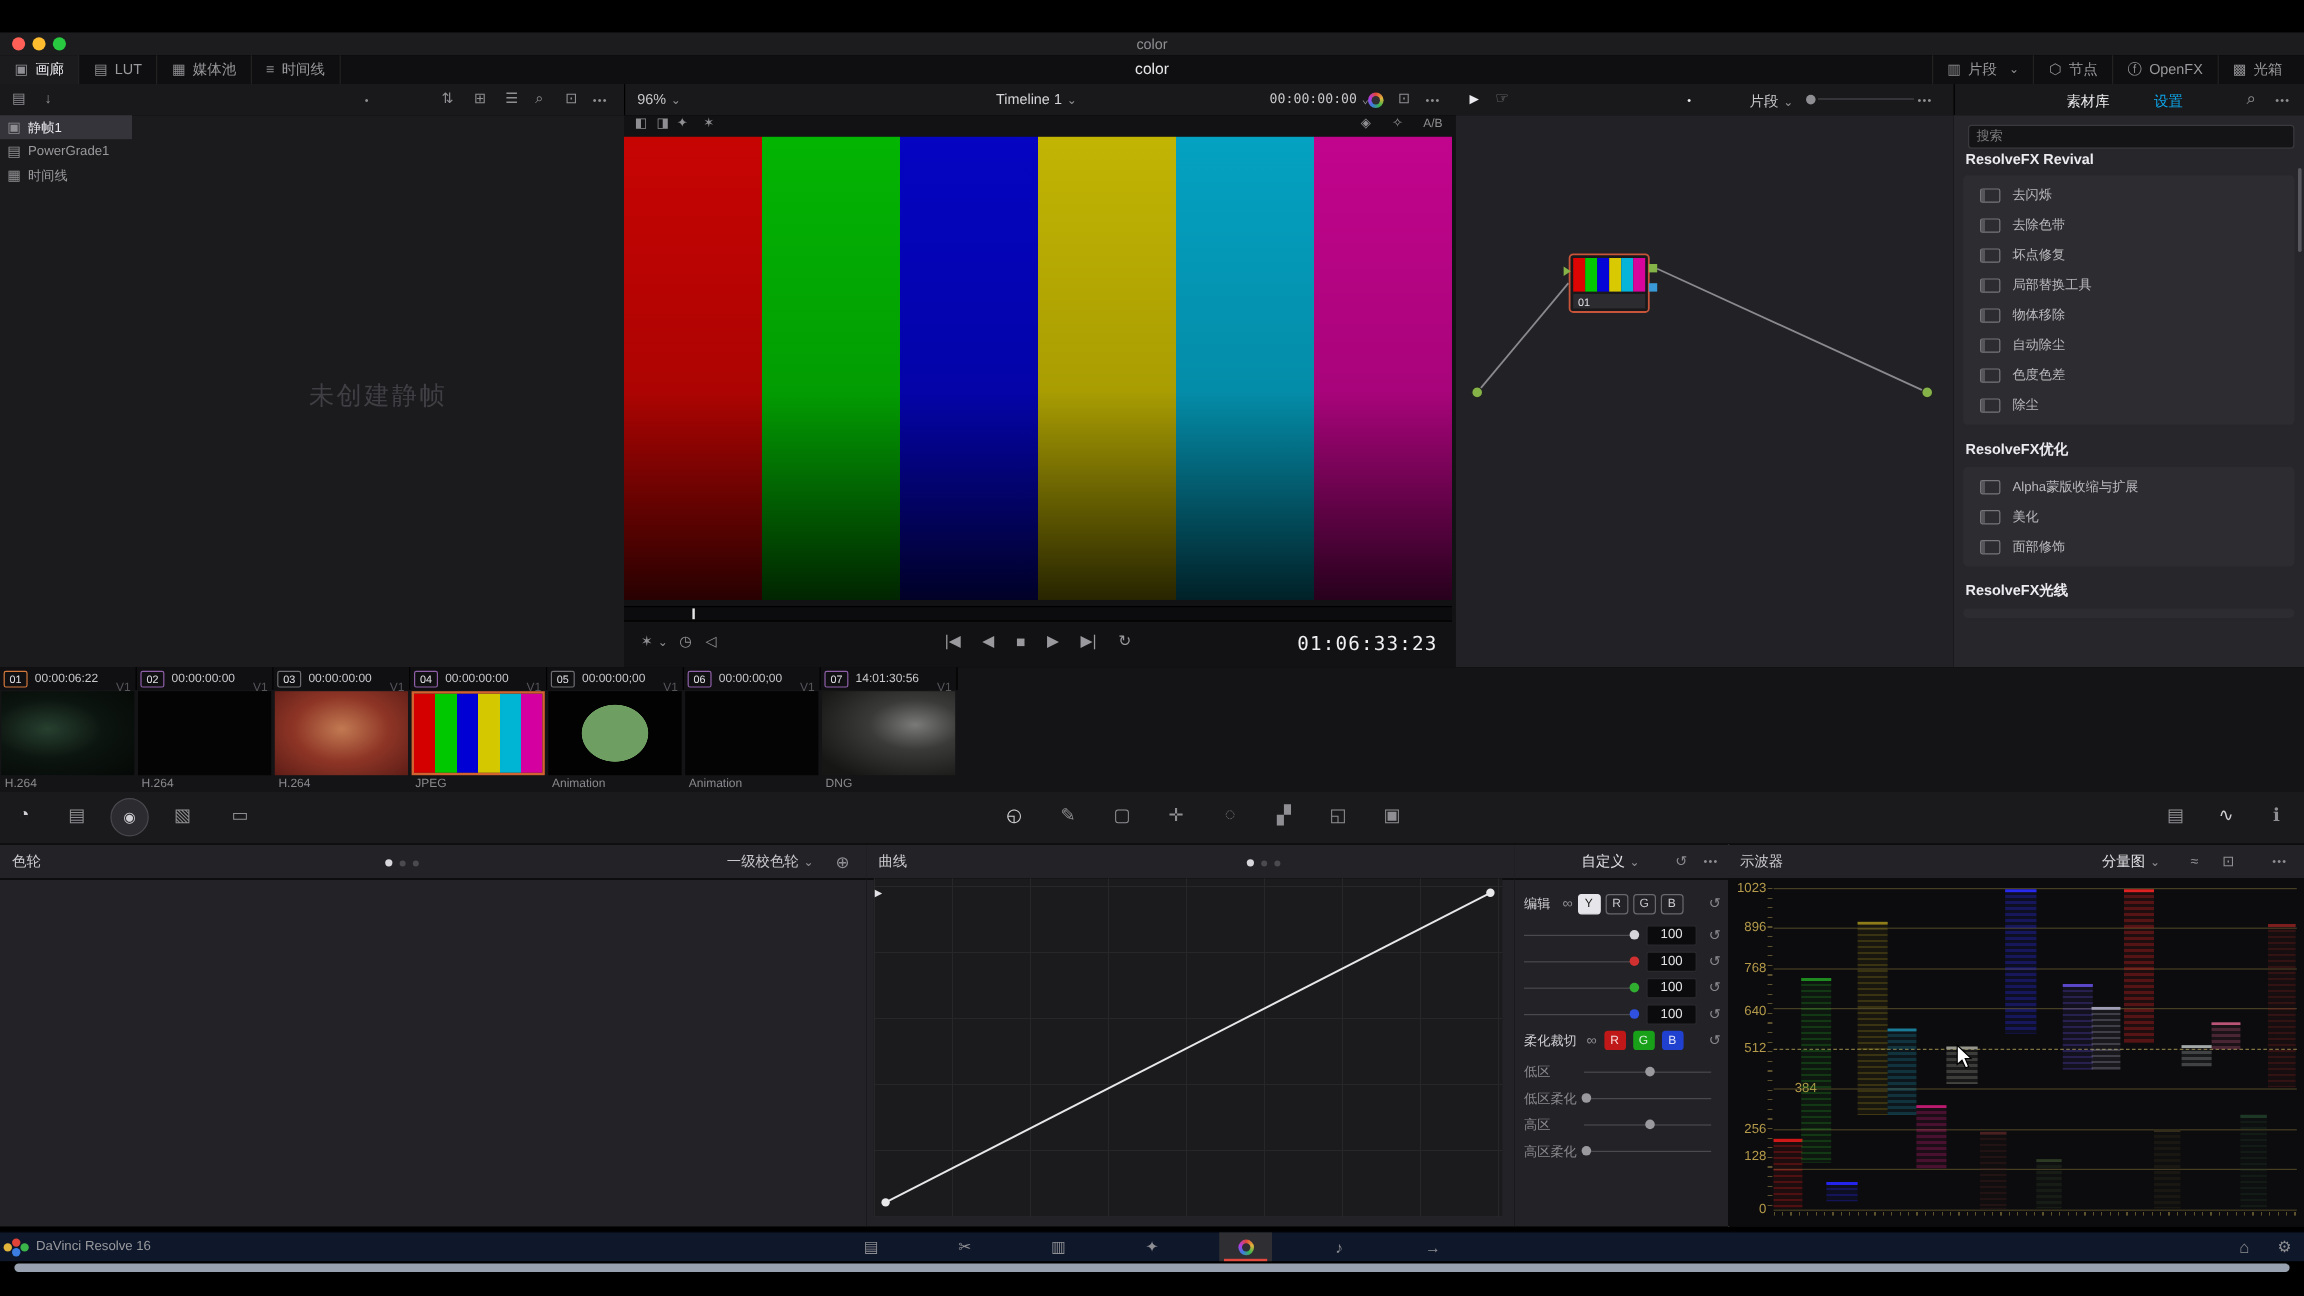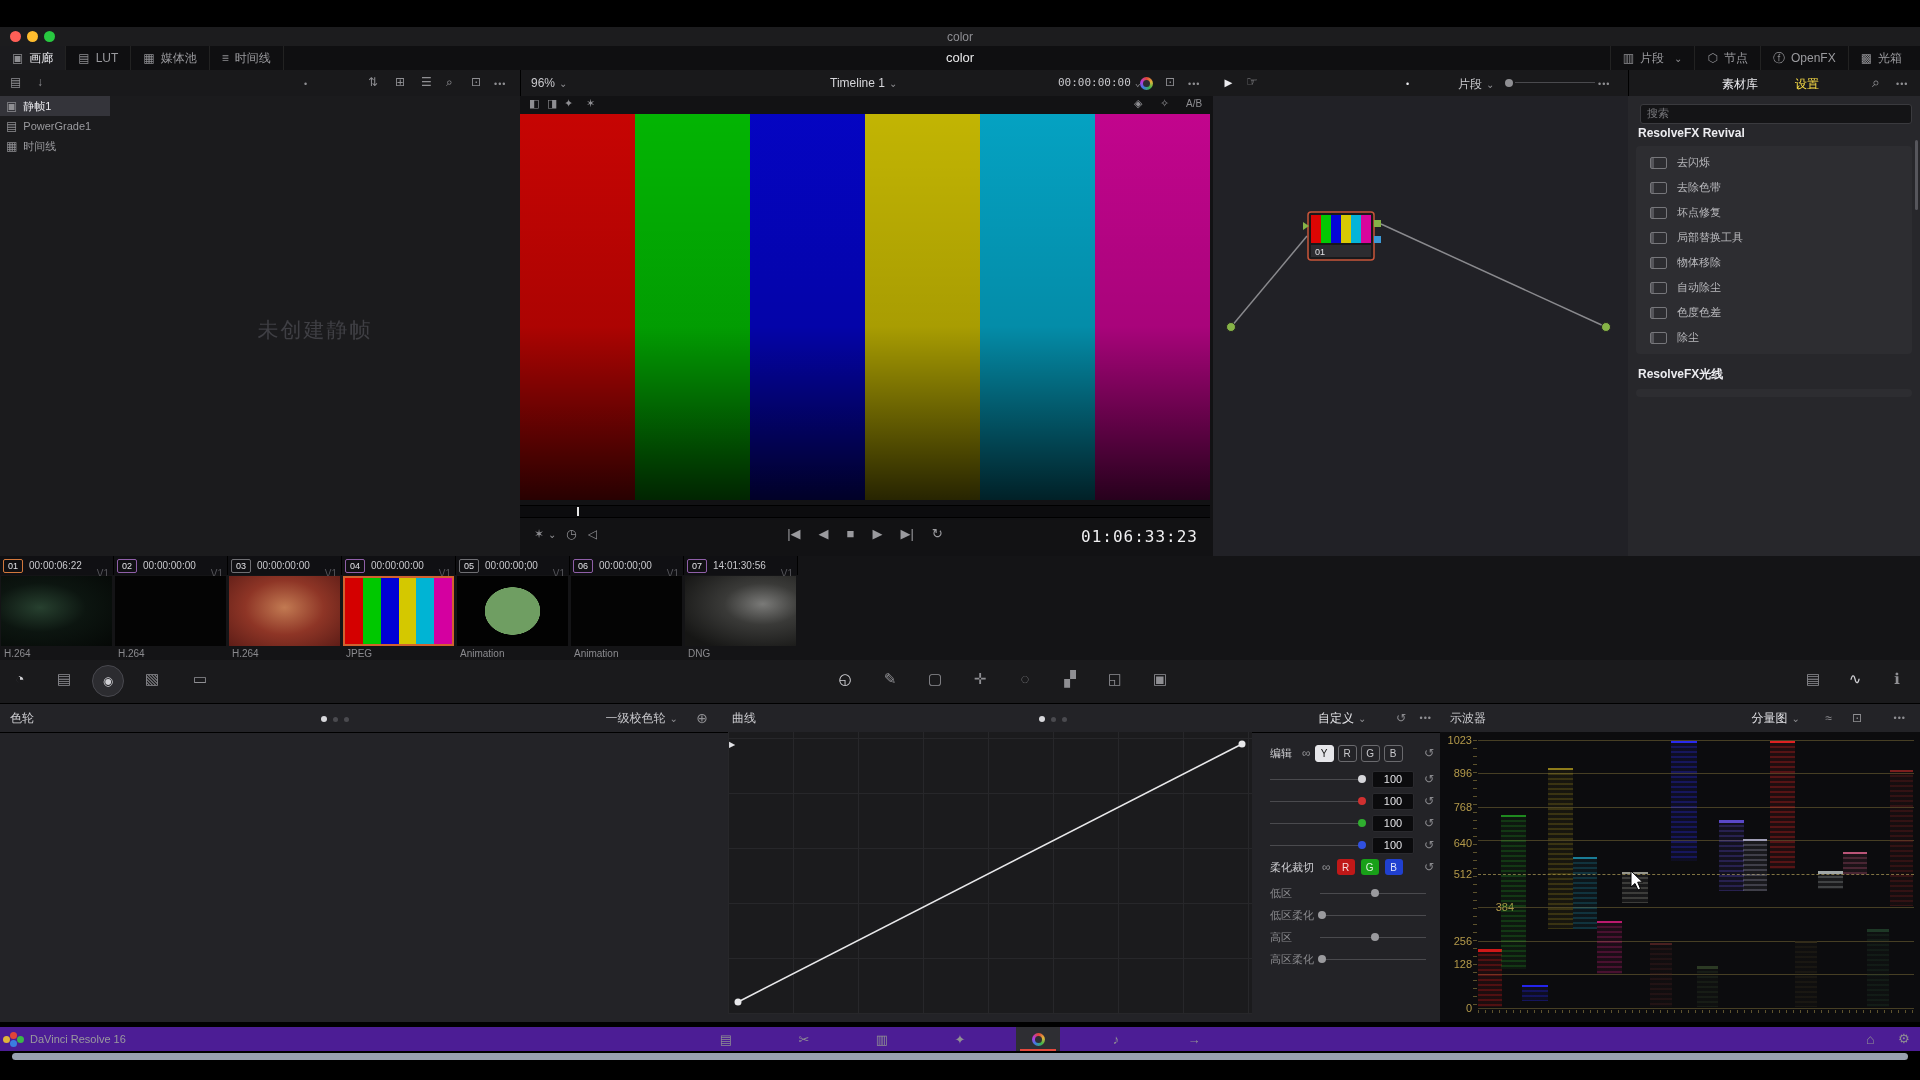--- a/index.html
+++ b/index.html
@@ -1,21 +1,21 @@
 <!DOCTYPE html>
 <html><head>
 <meta charset="utf-8">
 <style>
   html,body{margin:0;padding:0;background:#000;}
   .screen{position:relative;width:1920px;height:1080px;background:#000;overflow:hidden;
     font-family:"Liberation Sans","DejaVu Sans",sans-serif;color:#c9c9cb;font-size:12px;}
   .abs{position:absolute;}
   .row{display:flex;align-items:center;}
   .ic{color:#8f8f93;font-size:12px;line-height:1;}
-  .dim{color:#fde047;}
+  .dim{color:#0ea5e9;}
   .caret{font-size:10px;color:#8f8f93;margin-left:4px;}
   .dots3{color:#8f8f93;font-size:9px;letter-spacing:1px;}
 
   
   .titlebar{left:0;top:27px;width:1920px;height:19px;background:#1c1c1e;}
   .tl{position:absolute;top:4px;width:11px;height:11px;border-radius:50%;}
   .win-title{position:absolute;left:0;right:0;top:3px;text-align:center;color:#8e8e93;font-size:12px;}
   .appbar{left:0;top:46px;width:1920px;height:24px;background:#0f0f11;border-bottom:1px solid #000;}
   .appbar .tab{height:24px;padding:0 12px;display:flex;align-items:center;gap:6px;color:#9a9a9e;border-right:1px solid #222;}
   .appbar .tab.active{color:#ececf0;background:#1b1b1e;}
@@ -104,21 +104,21 @@
   .scope-body{position:absolute;left:1440px;top:732px;width:480px;height:290px;background:#0c0c0e;}
   .sc-lab{position:absolute;width:32px;text-align:right;color:#b49a4a;font-size:11px;}
   .sc-grid{position:absolute;left:38px;width:436px;height:1px;background:rgba(160,140,70,.40);}
   .sc-grid.dash{background:none;border-top:1px dashed rgba(190,170,95,.65);height:0;}
   .sc-minor{position:absolute;left:33px;top:8px;width:4px;height:268px;
     background:repeating-linear-gradient(180deg,rgba(160,140,70,.55) 0 1px,transparent 1px 8px);}
   .sc-baseticks{position:absolute;left:38px;width:436px;height:3px;
     background:repeating-linear-gradient(90deg,rgba(160,140,70,.55) 0 1px,transparent 1px 7px);}
   .pblock{position:absolute;}
 
-  .statusbar{left:0;top:1026px;width:1920px;height:24px;background:#4c1d95;border-top:1px solid #000;}
+  .statusbar{left:0;top:1026px;width:1920px;height:24px;background:#0f172a;border-top:1px solid #000;}
   .logo-dot{position:absolute;width:7px;height:7px;border-radius:50%;}
   .page-tile{width:44px;height:24px;display:flex;align-items:center;justify-content:center;color:#8f8f93;font-size:13px;position:relative;}
   .page-tile.active{background:#2e2e33;}
   .page-tile.active:after{content:"";position:absolute;left:4px;right:4px;bottom:0;height:2px;background:#e4493d;}
   .colorwheel-mini{width:13px;height:13px;border-radius:50%;
     background:conic-gradient(#e04438,#e0b43b,#3bb54a,#3b7de0,#b43be0,#e04438);}
   .colorwheel-mini i{display:block;width:7px;height:7px;margin:3px;background:#2e2e33;border-radius:50%;}
   .lightbar{left:12px;top:1053px;width:1896px;height:7px;background:#98a1b0;border-radius:4px;}
 </style>
 </head>
@@ -329,20 +329,40 @@
                 <span>色度色差</span>
               </div>
 
               <div class="fx-item">
                 <span class="fx-ico"></span>
                 <span>除尘</span>
               </div>
             </div>
         </div>
 
+        <div>
+          <div class="fx-sec-title">ResolveFX优化</div>
+          <div class="fx-box">
+
+              <div class="fx-item">
+                <span class="fx-ico"></span>
+                <span>Alpha蒙版收缩与扩展</span>
+              </div>
+
+              <div class="fx-item">
+                <span class="fx-ico"></span>
+                <span>美化</span>
+              </div>
+
+              <div class="fx-item">
+                <span class="fx-ico"></span>
+                <span>面部修饰</span>
+              </div>
+            </div>
+        </div>
 
         <div>
           <div class="fx-sec-title">ResolveFX光线</div>
           <div class="fx-box">
             
           </div>
         </div>
       </div>
     <div class="fx-scroll"></div>
   </div>

